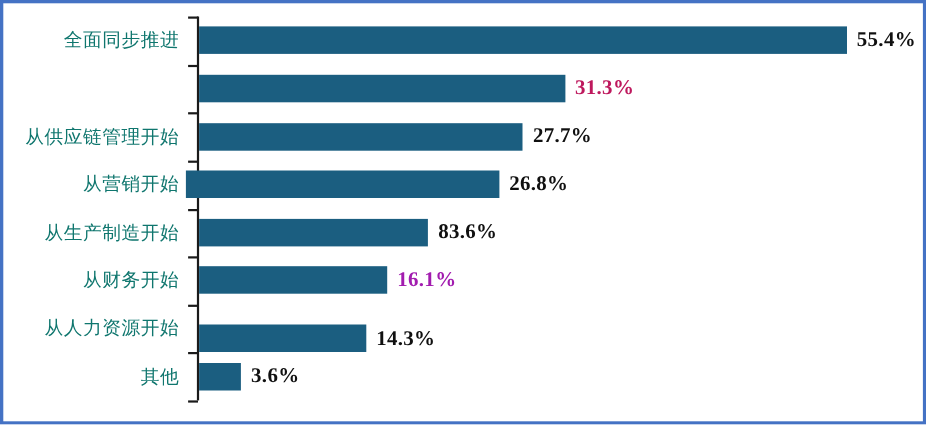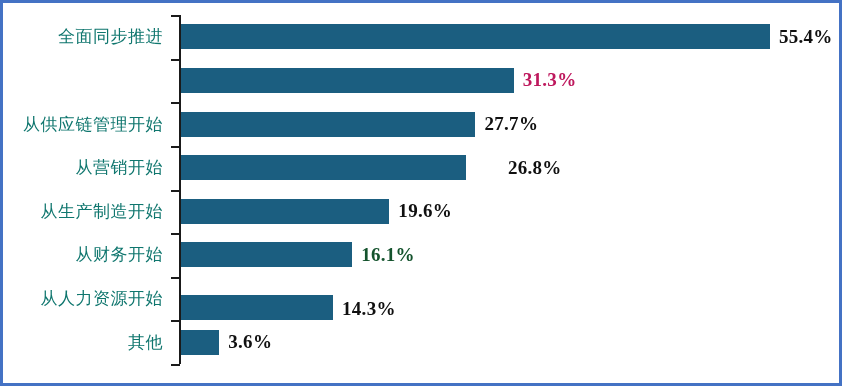--- a/index.html
+++ b/index.html
@@ -113,39 +113,39 @@
       <div class="row" style="top: 99.25px; height: 43.625px;">
         <div class="cat-label" style="height: 43.625px;">从供应链管理开始</div>
         <div class="bar-wrap" style="height: 43.625px; left: 178px;">
           <div class="bar" style="width: 294.451px; background: rgb(27, 94, 128);"></div>
           <div class="bar-value" style="color: rgb(16, 16, 16); text-align: center;">27.7%</div>
         </div>
       </div>
       <div class="tick" style="top: 142.875px;"></div>
       <div class="row" style="top: 142.875px; height: 43.625px;">
         <div class="cat-label" style="height: 43.625px;">从营销开始</div>
-        <div class="bar-wrap" style="height: 43.625px; left: 178px; gap: 33px;">
+        <div class="bar-wrap" style="height: 43.625px; left: 166px;">
           <div class="bar" style="width: 284.884px; background: rgb(27, 94, 128);"></div>
           <div class="bar-value" style="color: rgb(16, 16, 16);">26.8%</div>
         </div>
       </div>
       <div class="tick" style="top: 186.5px;"></div>
       <div class="row" style="top: 186.5px; height: 43.625px;">
         <div class="cat-label" style="height: 43.625px; font-family: Liberation Serif, serif;">从生产制造开始</div>
         <div class="bar-wrap" style="height: 43.625px; left: 178px;">
           <div class="bar" style="width: 208.348px; background: rgb(27, 94, 128);"></div>
-          <div class="bar-value" style="color: rgb(16, 16, 16);">19.6%</div>
+          <div class="bar-value" style="color: rgb(16, 16, 16);">83.6%</div>
         </div>
       </div>
       <div class="tick" style="top: 230.125px;"></div>
       <div class="row" style="top: 230.125px; height: 43.625px;">
         <div class="cat-label" style="height: 43.625px;">从财务开始</div>
         <div class="bar-wrap" style="height: 43.625px; left: 178px;">
           <div class="bar" style="width: 171.143px; background: rgb(27, 94, 128);"></div>
-          <div class="bar-value" style="color: #14532d;">16.1%</div>
+          <div class="bar-value" style="color: #a21caf;">16.1%</div>
         </div>
       </div>
       <div class="tick" style="top: 273.75px;"></div>
       <div class="row" style="top: 273.75px; height: 43.625px;">
         <div class="cat-label" style="height: 43.625px; text-align: right;">从人力资源开始</div>
         <div class="bar-wrap" style="height: 43.625px; left: 178px; align-items: flex-end;">
           <div class="bar" style="width: 152.009px; background: rgb(27, 94, 128);"></div>
           <div class="bar-value" style="color: rgb(16, 16, 16);">14.3%</div>
         </div>
       </div>

